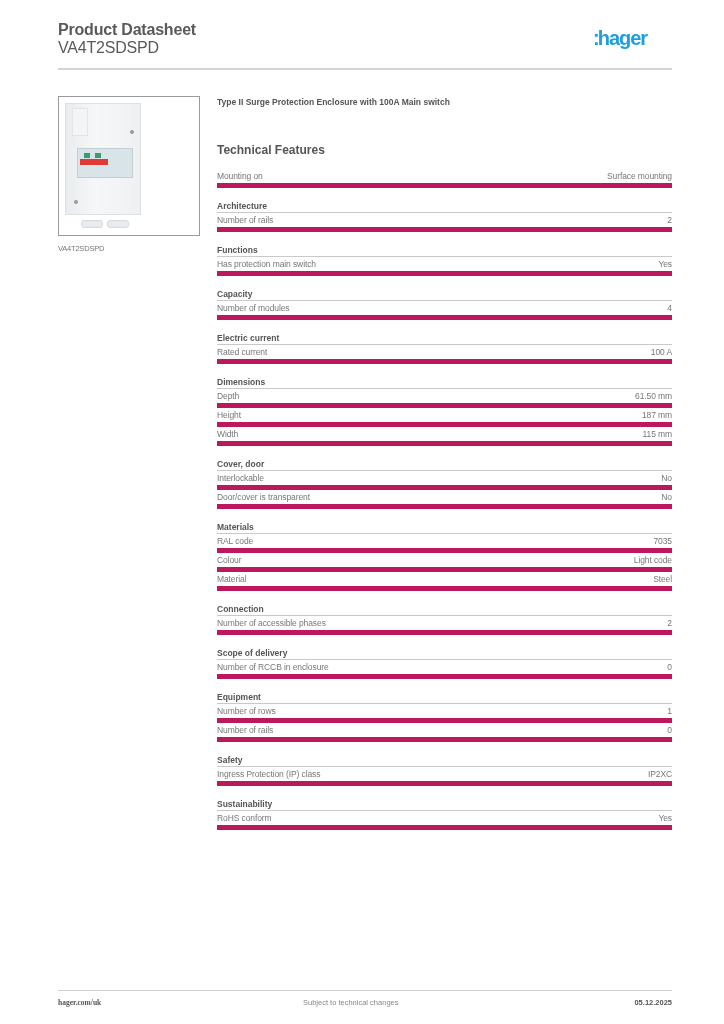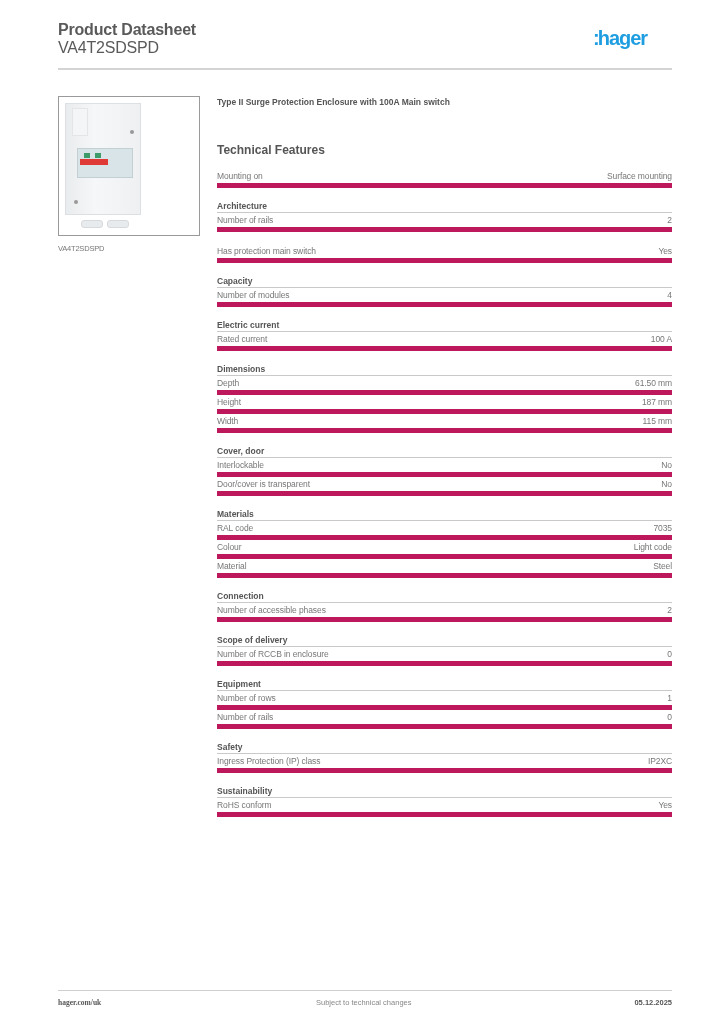--- a/index.html
+++ b/index.html
@@ -19,21 +19,21 @@
     .clip { position: absolute; top: 123px; width: 20px; height: 6px; border-radius: 3px; background: #e8ebed; border: 1px solid #d7dadd; }
     .image-caption { position: absolute; left: 58px; top: 244px; font-size: 7.5px; color: #777; letter-spacing: -0.2px; }
     .content { position: absolute; left: 217px; top: 96px; width: 455px; }
     .subtitle { font-size: 8.5px; font-weight: bold; color: #555; height: 13px; line-height: 13px; }
     .section-title { font-size: 12px; font-weight: bold; color: #555; margin-top: 35px; height: 13px; line-height: 13px; }
     .group { margin-top: 12px; }
     .group-title { font-size: 8.5px; font-weight: bold; color: #555; height: 12px; line-height: 12px; border-bottom: 1px solid #c9c9c9; }
     .row { display: flex; justify-content: space-between; height: 14px; line-height: 14px; font-size: 8.5px; color: #777; border-bottom: 5px solid #be185d; letter-spacing: -0.1px; }
     .footer-rule { position: absolute; left: 58px; top: 990px; width: 614px; height: 1px; background: #cfcfcf; }
     .footer-left { position: absolute; left: 58px; top: 998px; font-size: 7.5px; font-weight: bold; color: #555; font-family: Liberation Serif, serif; }
-    .footer-center { position: absolute; left: 316px; top: 998px; font-size: 7.5px; color: #888; }
+    .footer-center { position: absolute; left: 303px; top: 998px; font-size: 7.5px; color: #888; }
     .footer-right { position: absolute; right: 52px; top: 998px; font-size: 7.5px; font-weight: bold; color: #555; }
   </style>
 </head>
 <body>
 
 <div>
   <div class="header-title">Product Datasheet</div>
   <div class="header-sku">VA4T2SDSPD</div>
   <div class="logo"><span class="dot">:</span><span>hager</span></div>
   <div class="header-rule"></div>
@@ -67,20 +67,21 @@
         </div>
       </div>
       <div class="group">
         <div class="group-title">Architecture</div>
         <div class="row">
           <span>Number of rails</span>
           <span>2</span>
         </div>
       </div>
       <div class="group">
+        <div class="group-title">Functions</div>
         <div class="row">
           <span>Has protection main switch</span>
           <span>Yes</span>
         </div>
       </div>
       <div class="group">
         <div class="group-title">Capacity</div>
         <div class="row">
           <span>Number of modules</span>
           <span>4</span>

